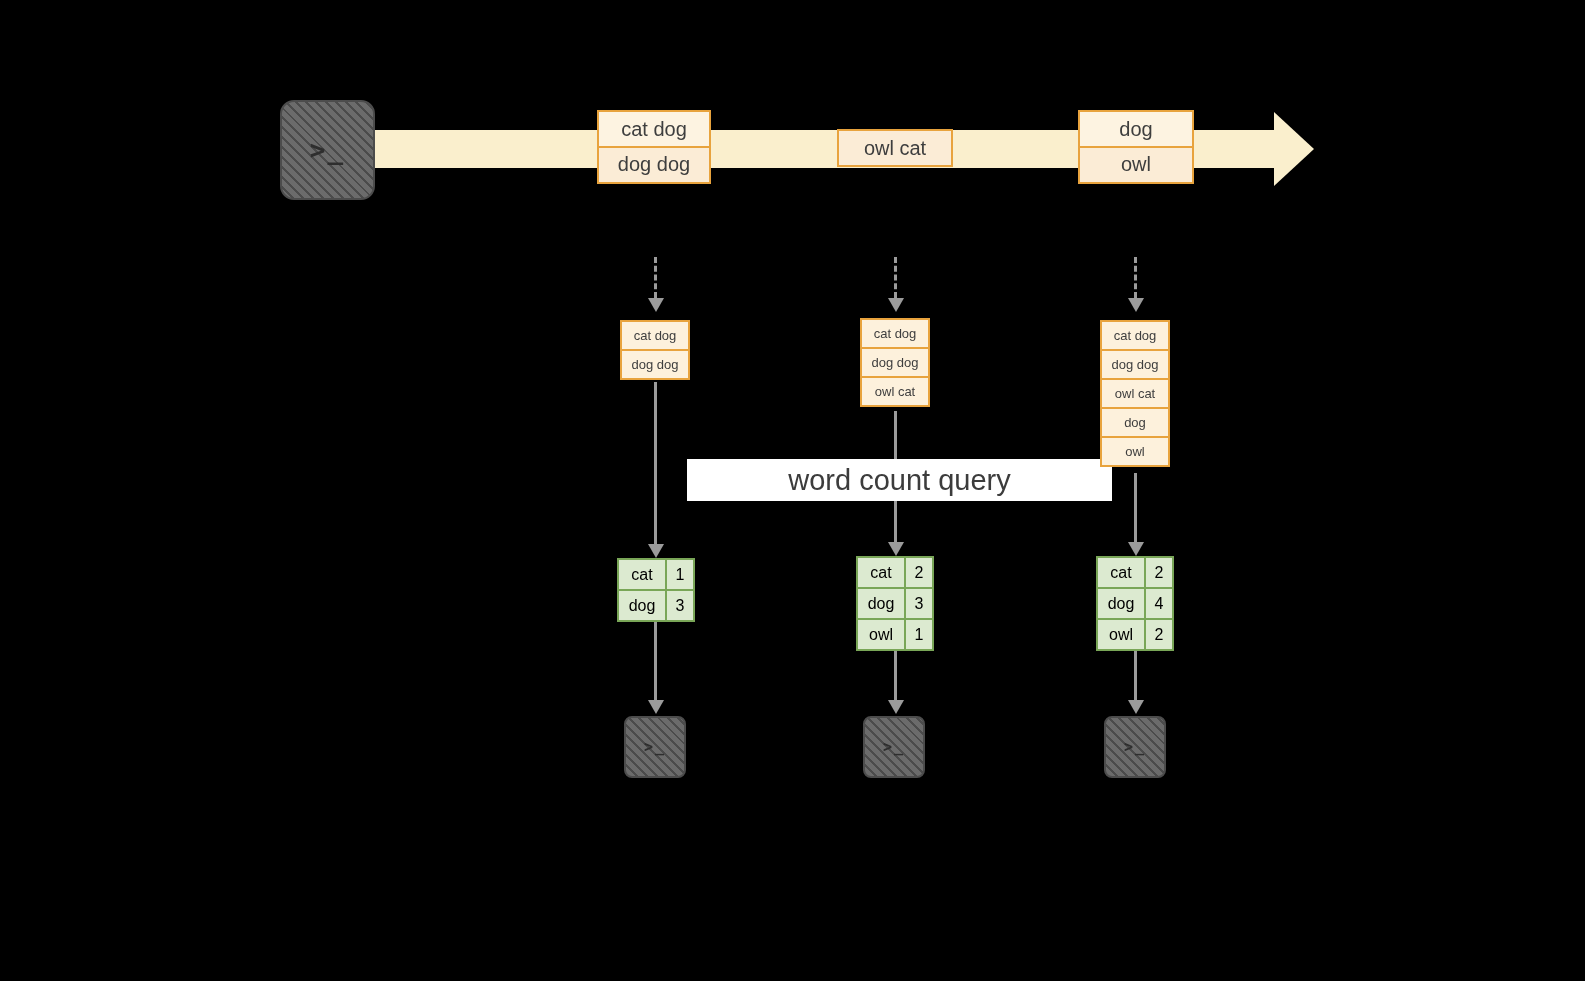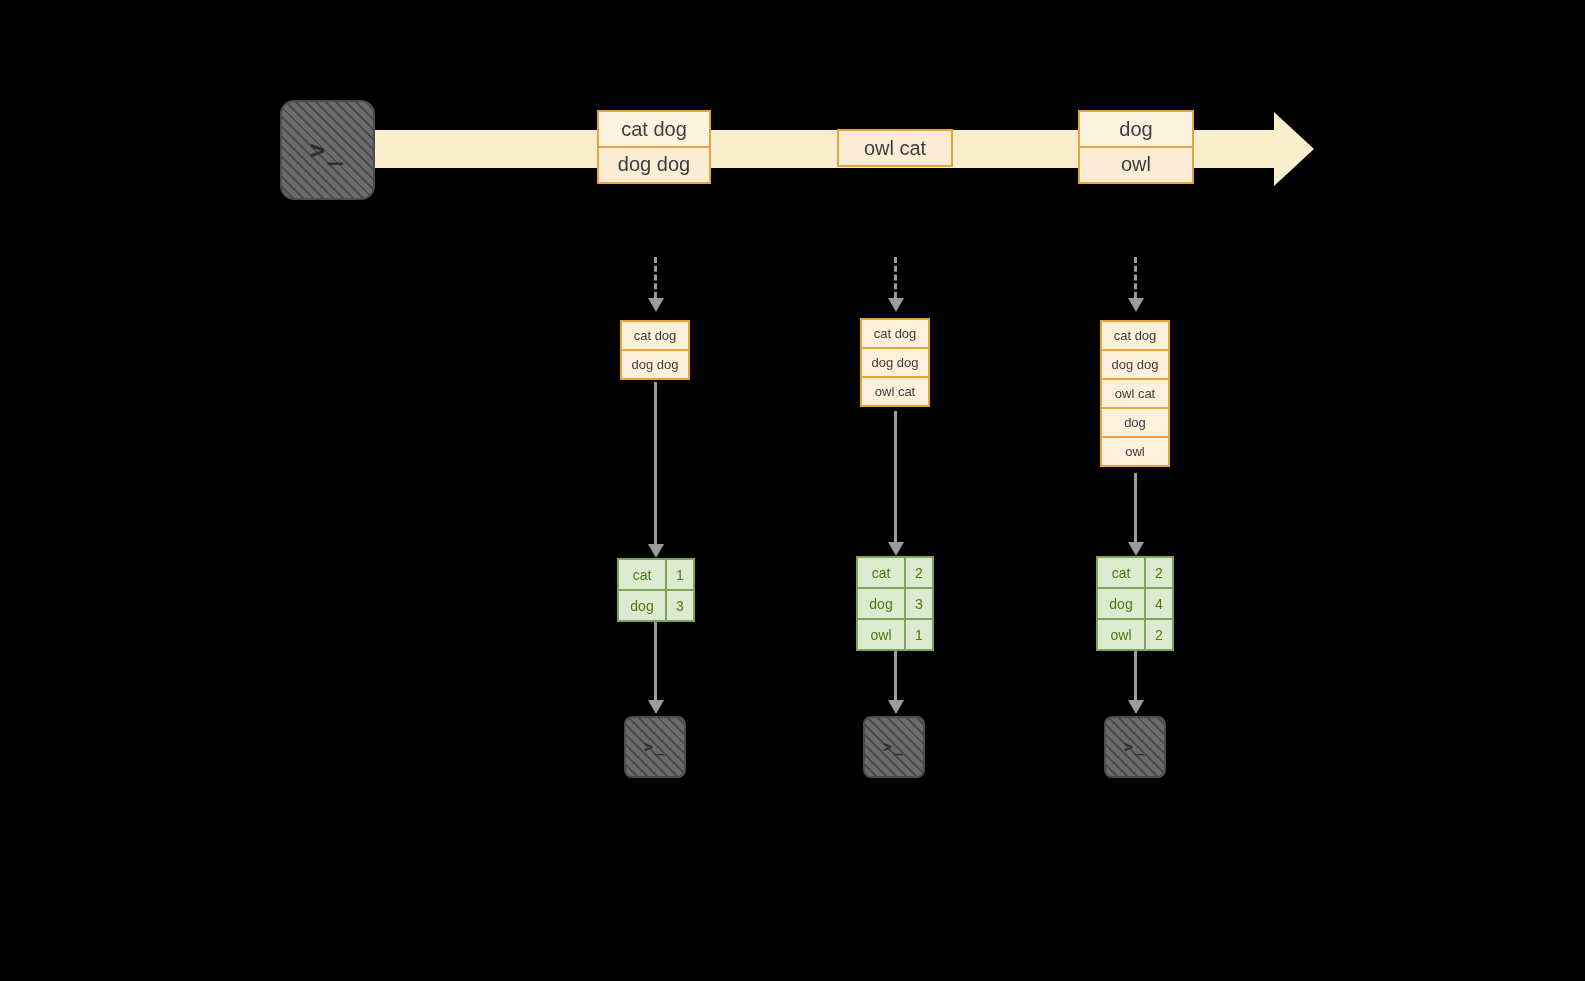--- a/index.html
+++ b/index.html
@@ -56,21 +56,21 @@
   }
   .banner span { font-size:29px; color:#3c3c3c; }
 
   
   .wtable {
     position:absolute; display:grid; grid-template-columns:46px 26px; grid-auto-rows:29px;
     gap:2px; padding:2px; background:#79a657; z-index:3;
   }
   .wtable .cell {
     background:#dcead0; display:flex; align-items:center; justify-content:center;
-    font-size:14px; color:#4d7c0f;
+    font-size:16px; color:#000000;
   }
 </style>
 </head>
 <body>
 
 <div class="canvas">
 
   <div class="tl-band"></div>
   <div class="tl-head"></div>
 
@@ -126,20 +126,23 @@
   </div>
   <div class="arrow-v" style="left:887px; top:411px; height:145px;">
     <div class="shaft"></div>
     <div class="head"></div>
   </div>
   <div class="arrow-v" style="left:1127px; top:473px; height:83px;">
     <div class="shaft"></div>
     <div class="head"></div>
   </div>
 
+  <div class="banner">
+    <span>word count query</span>
+  </div>
 
   <div class="wtable" style="left:617px; top:558px;">
     <div class="cell">cat</div>
     <div class="cell">1</div>
     <div class="cell">dog</div>
     <div class="cell">3</div>
   </div>
   <div class="wtable" style="left:856px; top:556px;">
     <div class="cell">cat</div>
     <div class="cell">2</div>

